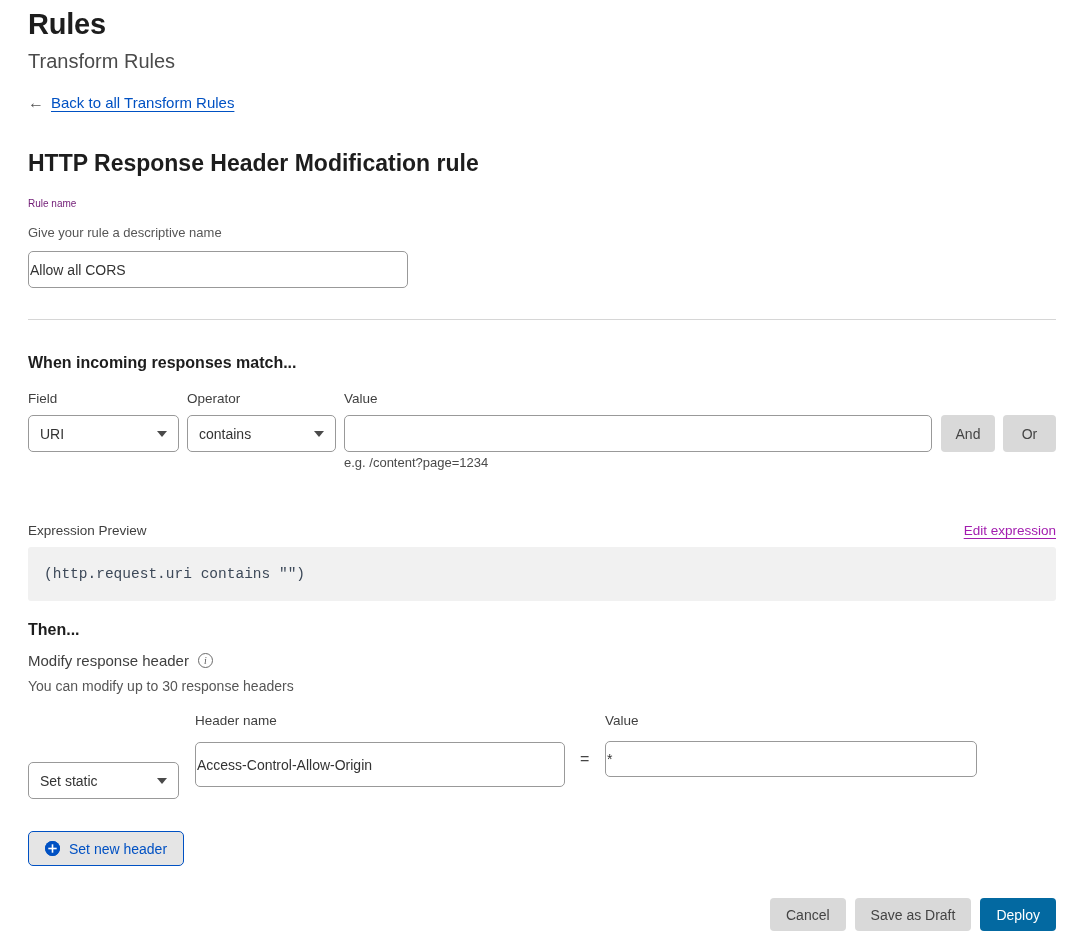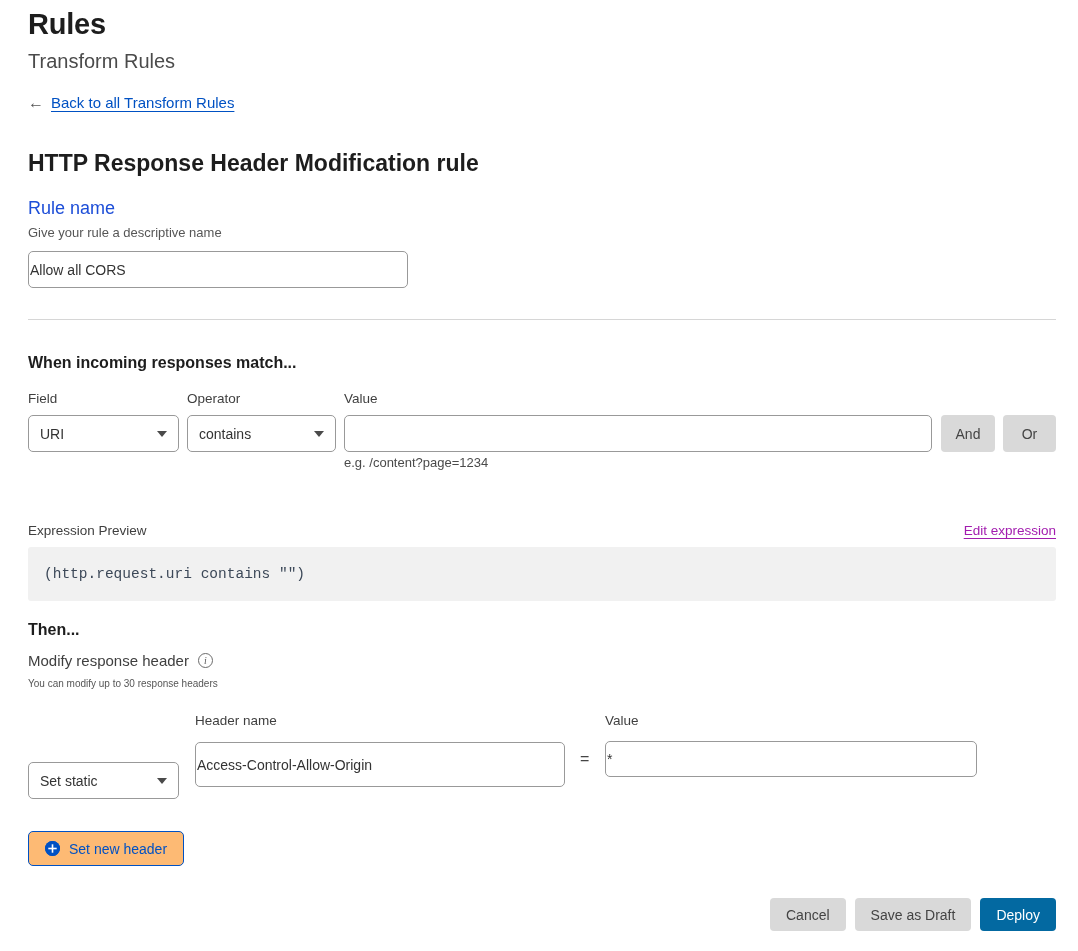--- a/index.html
+++ b/index.html
@@ -60,22 +60,22 @@
   .rule-heading {
     position: absolute;
     left: 28px; top: 150px;
     font-size: 23px;
     font-weight: bold;
     color: #1d1d1d;
   }
 
   
   .label-strong {
-    font-size: 18px;
-    color: #1d4ed8;
+    font-size: 10px;
+    color: #701a75;
   }
   .label-muted {
     font-size: 13px;
     color: #565656;
   }
 
   .rulename-label { position: absolute; left: 28px; top: 198px; }
   .rulename-help  { position: absolute; left: 28px; top: 225px; }
 
   .input {
@@ -231,21 +231,21 @@
     font-size: 10px;
     font-style: italic;
     font-family: "Liberation Serif", serif;
     color: #5a5a5a;
     line-height: 1;
     cursor: pointer;
   }
   .then-help {
     position: absolute;
     left: 28px; top: 678px;
-    font-size: 10px;
+    font-size: 14px;
     color: #565656;
   }
 
   
   .lbl-headername { left: 195px; top: 713px; }
   .lbl-headervalue { left: 605px; top: 713px; }
 
   .sel-setstatic {
     left: 28px; top: 762px; width: 151px;
   }
@@ -265,21 +265,21 @@
     left: 605px; top: 741px;
     width: 372px; height: 36px;
   }
 
   
   .btn-outline {
     position: absolute;
     left: 28px; top: 831px;
     height: 35px;
     padding: 0 16px;
-    background: #fdba74;
+    background: #e5e5e5;
     border: 1px solid #0051c3;
     border-radius: 5px;
     color: #0051c3;
     font-family: "Liberation Sans", sans-serif;
     font-size: 14px;
     display: inline-flex;
     align-items: center;
     gap: 9px;
     cursor: pointer;
   }

